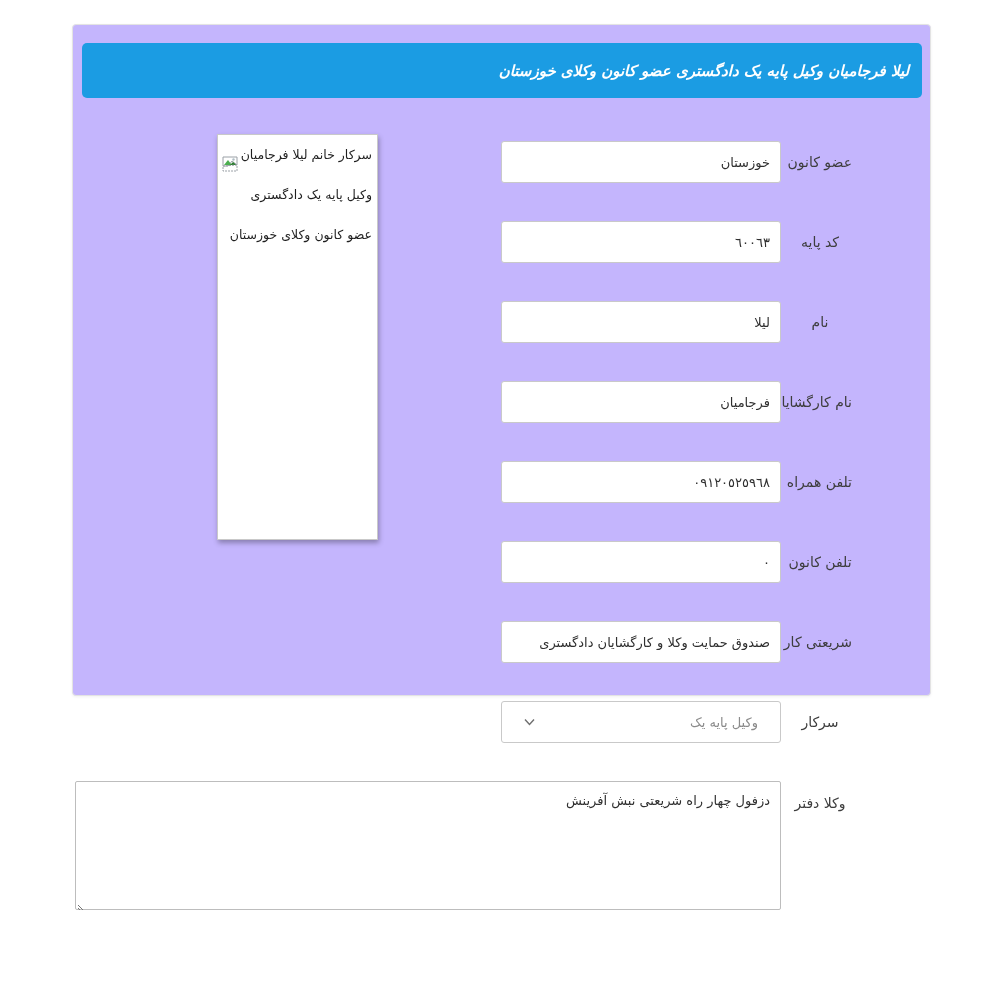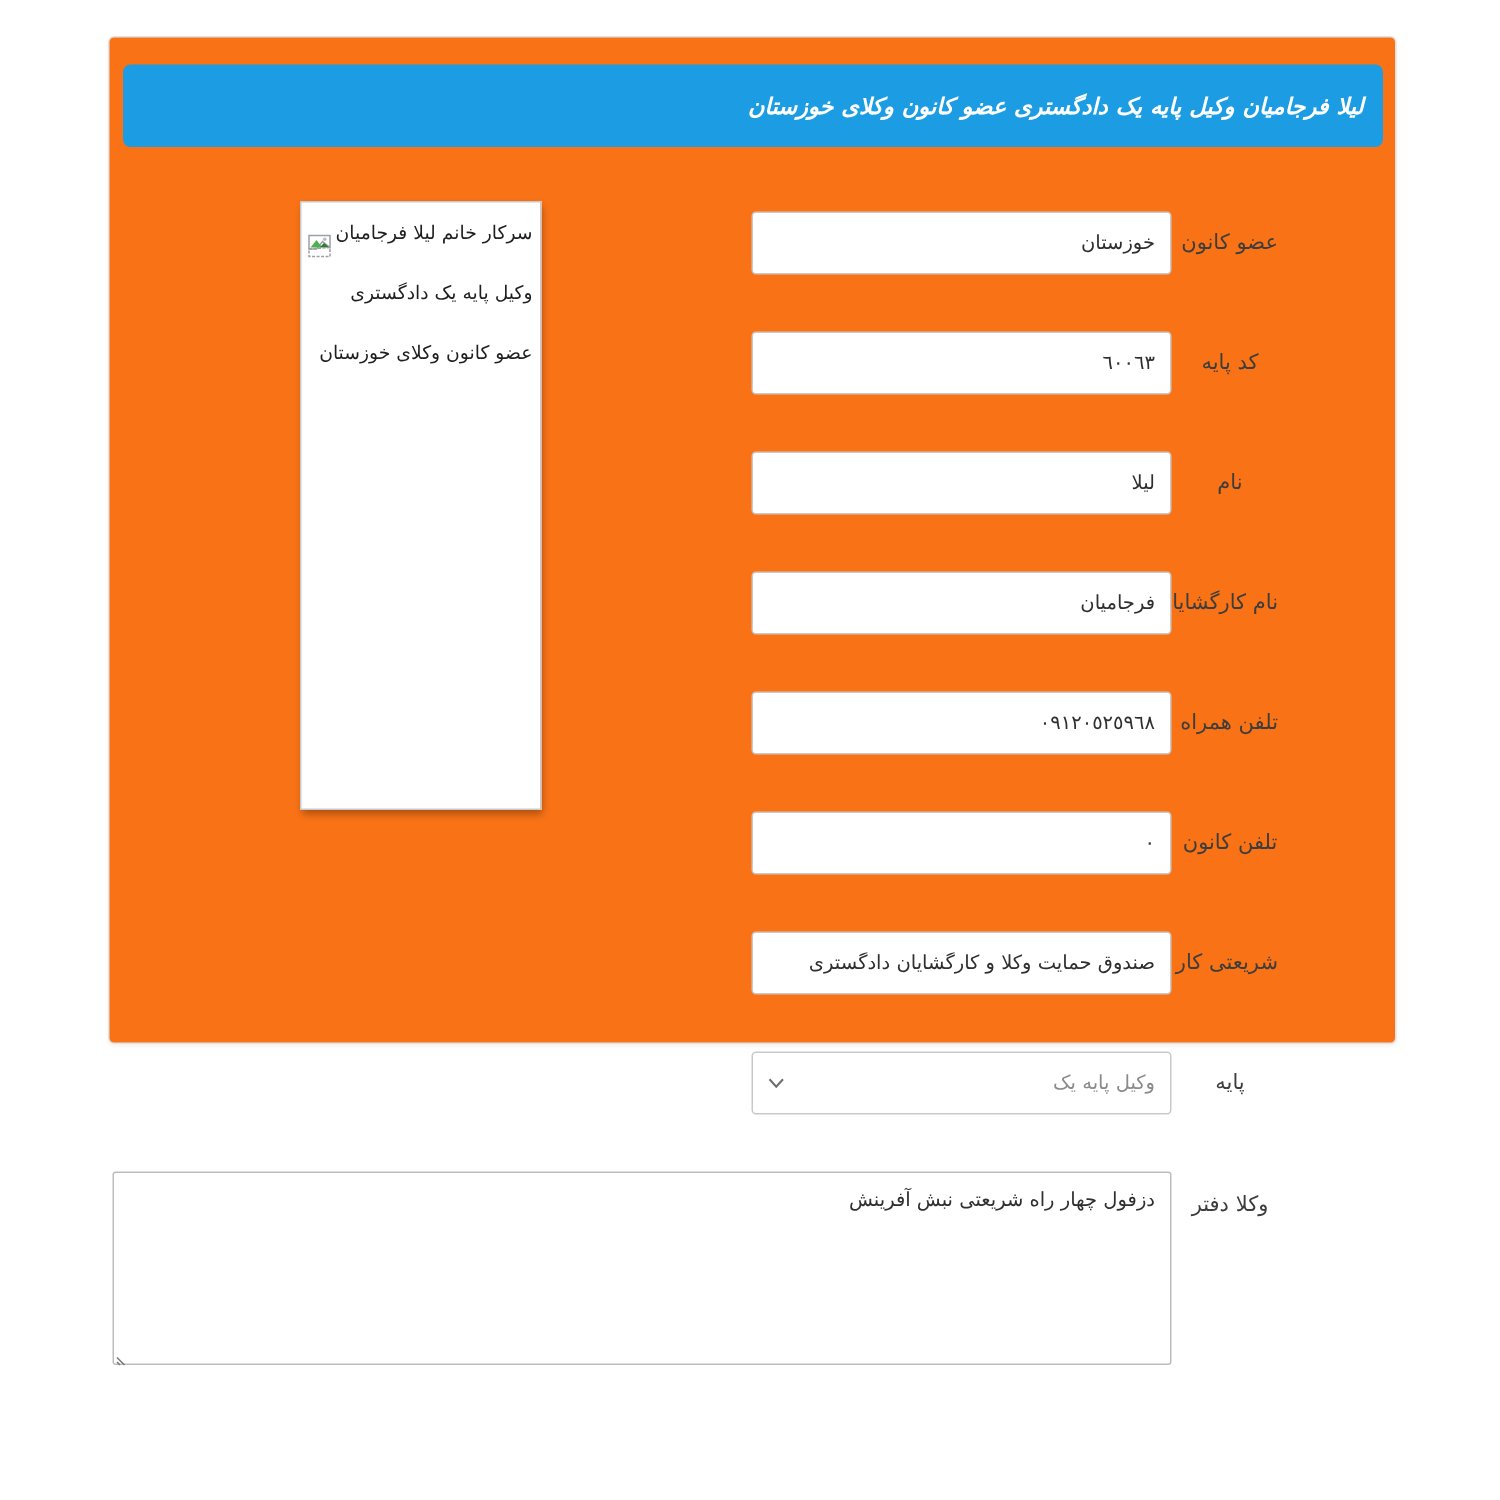--- a/index.html
+++ b/index.html
@@ -6,21 +6,21 @@
   html, body { width: 1000px; height: 1000px; background: #ffffff; overflow: hidden; }
   body {
     font-family: "DejaVu Sans", "Liberation Sans", sans-serif;
     direction: rtl;
     color: #333;
   }
   .card {
     position: relative;
     margin: 24px 69px 16px 72px; 
     height: 672px;
-    background: #f97316;
+    background: #c4b5fd;
     border: 1px solid #e3e3e3;
     border-radius: 4px;
     box-shadow: 0 1px 3px rgba(0,0,0,0.06);
   }
   .header-bar {
     margin: 18px 8px 0 9px;
     height: 55px;
     background: #1b9ce3;
     border-radius: 5px;
     display: flex;
@@ -32,21 +32,21 @@
     color: #ffffff;
     font-size: 15px;
     font-weight: bold;
     font-style: italic;
     letter-spacing: 0.2px;
     white-space: nowrap;
   }
   
   .photo-box {
     position: absolute;
-    left: 127px;
+    left: 144px;
     top: 109px;
     width: 161px;
     height: 406px;
     background: #fff;
     border: 1px solid #c9c9c9;
     box-shadow: 1px 3px 5px rgba(0,0,0,0.30);
     padding: 0 5px 0 4px;
     overflow: hidden;
   }
   .alt-text {
@@ -92,21 +92,21 @@
     font-family: inherit;
     direction: rtl;
     text-align: right;
     outline: none;
   }
   .select-box {
     width: 280px;
     height: 42px;
     border: 1px solid #c9c9c9;
     border-radius: 3px;
-    padding: 0 10px;
+    padding: 0 22px;
     background: #fff;
     display: flex;
     align-items: center;
     justify-content: space-between; 
     cursor: default;
   }
   .select-value {
     font-size: 13px;
     color: #8b8b8b;
   }
@@ -193,21 +193,21 @@
       <span class="field-label">تلفن کانون</span>
       <input class="text-input" type="text" value="٠" style="">
     </div>
 
     <div class="row">
       <span class="field-label">شریعتی کار</span>
       <input class="text-input" type="text" value="صندوق حمایت وکلا و کارگشایان دادگستری" style="">
     </div>
 
     <div class="row">
-      <span class="field-label">پایه</span>
+      <span class="field-label">سرکار</span>
       <div class="select-box">
         <span class="select-value">وکیل پایه یک</span>
         <span>
           <svg class="chevron" viewBox="0 0 11 8">
             <polyline points="1,1.5 5.5,6.5 10,1.5" fill="none" stroke="#6f6f6f" stroke-width="1.4"></polyline>
           </svg>
         </span>
       </div>
     </div>
 

